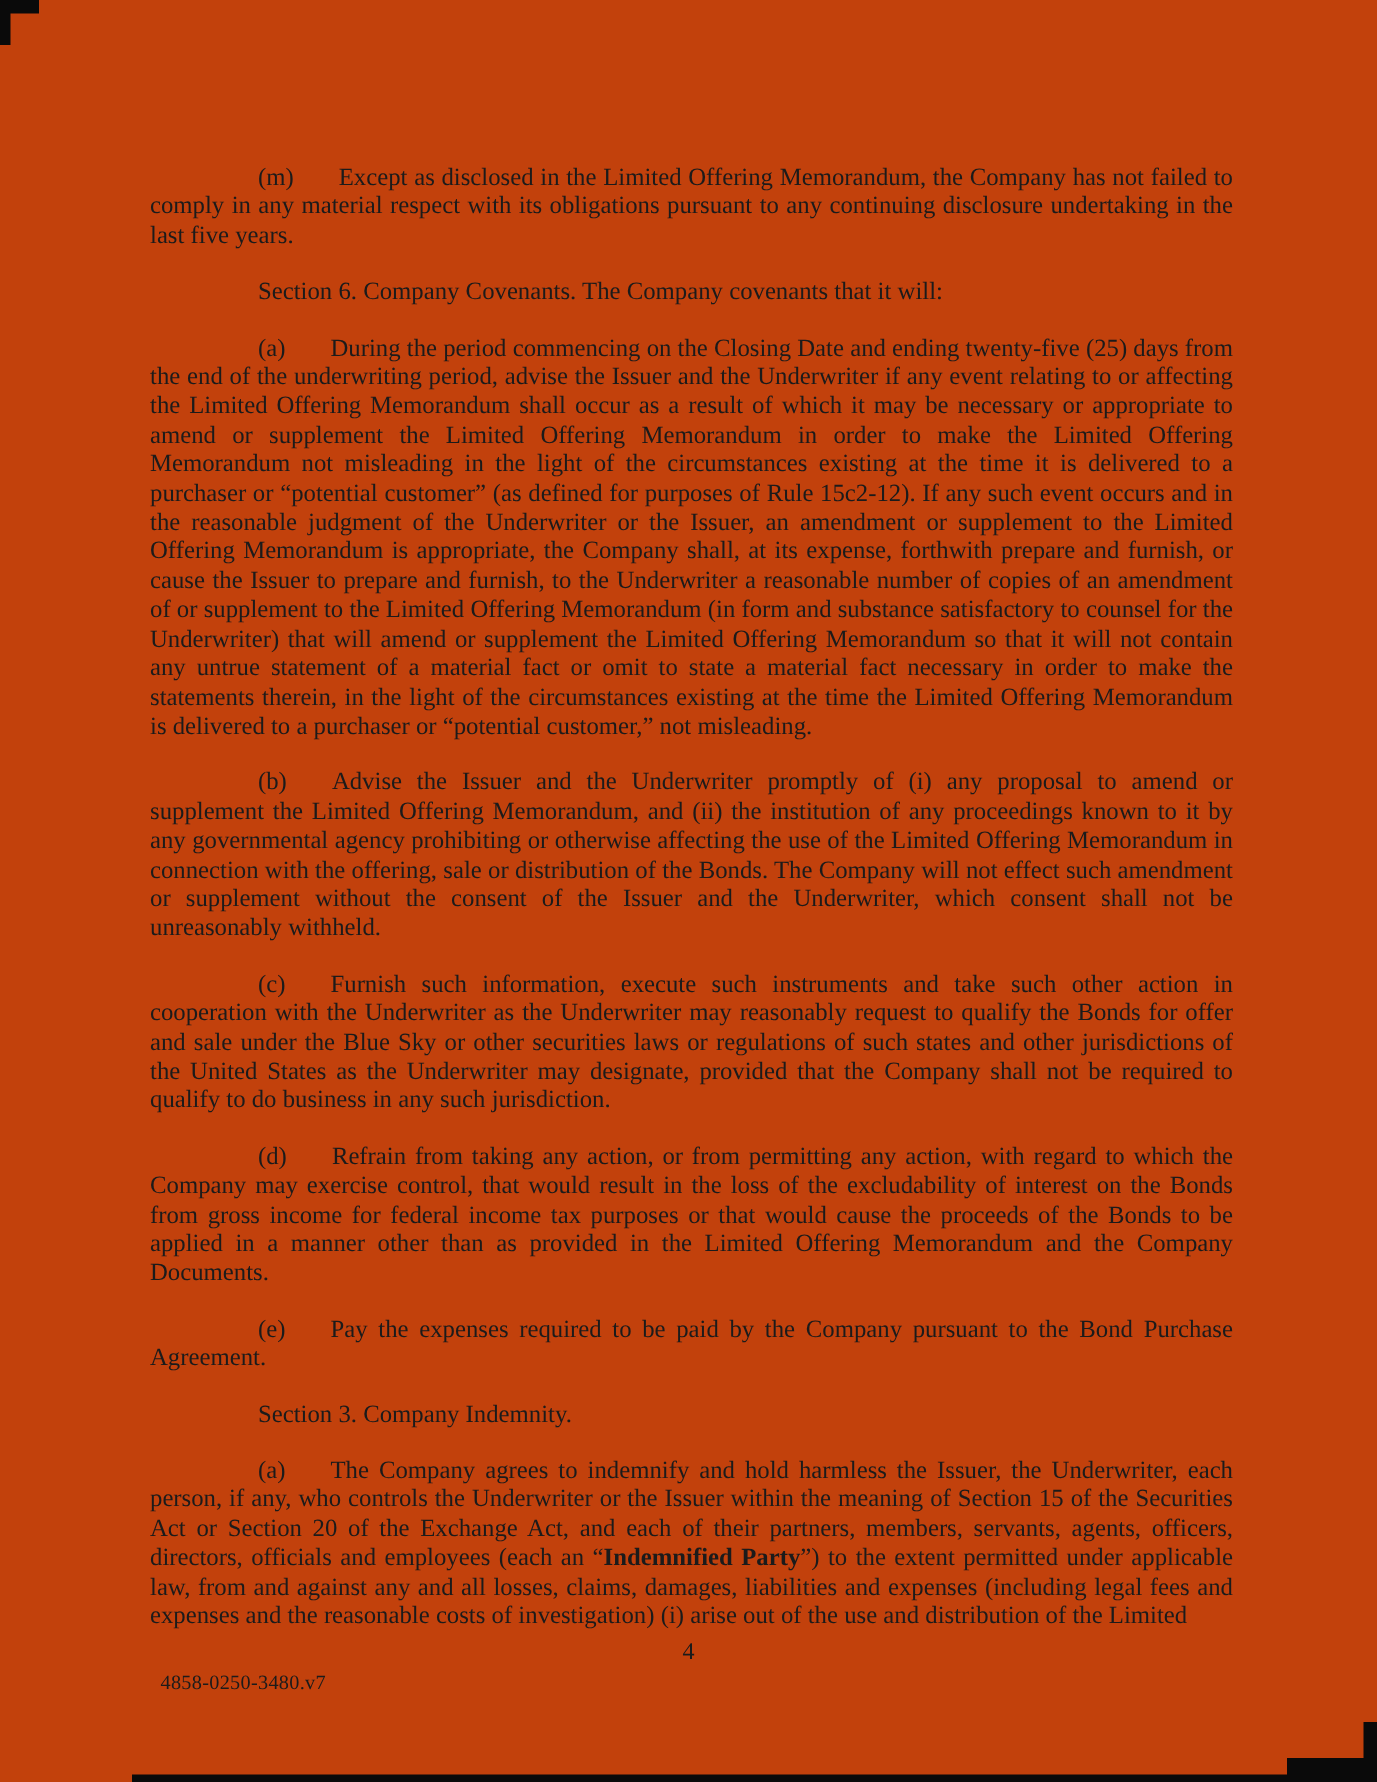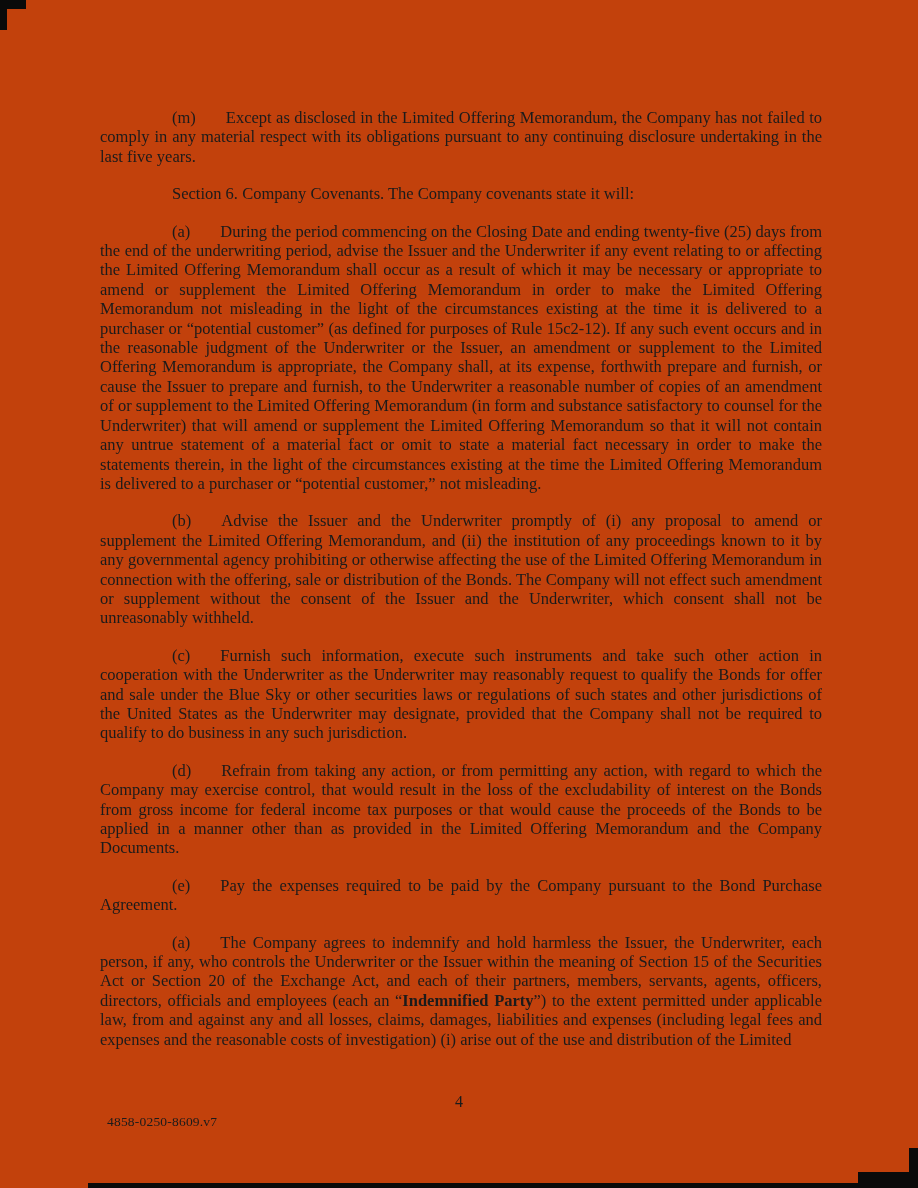--- a/index.html
+++ b/index.html
@@ -63,29 +63,30 @@
 </head>
 <body>
 
 <div class="page">
 
   <div class="artifact artifact-top-left-a"></div>
   <div class="artifact artifact-top-left-b"></div>
 
   <div class="page-content">
       <p class="para"><span class="label">(m)</span><span>Except as disclosed in the Limited Offering Memorandum, the Company has not failed to comply in any material respect with its obligations pursuant to any continuing disclosure undertaking in the last five years.</span></p>
-      <p class="para section-heading"><span>Section 6.  </span><span class="underline">Company Covenants</span><span>.  The Company covenants state it will:</span></p>
+      <p class="para section-heading"><span>Section 6.  </span><span class="underline">Company Covenants</span><span>.  The Company covenants that it will:</span></p>
       <p class="para"><span class="label">(a)</span><span>During the period commencing on the Closing Date and ending twenty-five (25) days from the end of the underwriting period, advise the Issuer and the Underwriter if any event relating to or affecting the Limited Offering Memorandum shall occur as a result of which it may be necessary or appropriate to amend or supplement the Limited Offering Memorandum in order to make the Limited Offering Memorandum not misleading in the light of the circumstances existing at the time it is delivered to a purchaser or “potential customer” (as defined for purposes of Rule 15c2-12).  If any such event occurs and in the reasonable judgment of the Underwriter or the Issuer, an amendment or supplement to the Limited Offering Memorandum is appropriate, the Company shall, at its expense, forthwith prepare and furnish, or cause the Issuer to prepare and furnish, to the Underwriter a reasonable number of copies of an amendment of or supplement to the Limited Offering Memorandum (in form and substance satisfactory to counsel for the Underwriter) that will amend or supplement the Limited Offering Memorandum so that it will not contain any untrue statement of a material fact or omit to state a material fact necessary in order to make the statements therein, in the light of the circumstances existing at the time the Limited Offering Memorandum is delivered to a purchaser or “potential customer,” not misleading.</span></p>
       <p class="para"><span class="label">(b)</span><span>Advise the Issuer and the Underwriter promptly of (i) any proposal to amend or supplement the Limited Offering Memorandum, and (ii) the institution of any proceedings known to it by any governmental agency prohibiting or otherwise affecting the use of the Limited Offering Memorandum in connection with the offering, sale or distribution of the Bonds.  The Company will not effect such amendment or supplement without the consent of the Issuer and the Underwriter, which consent shall not be unreasonably withheld.</span></p>
       <p class="para"><span class="label">(c)</span><span>Furnish such information, execute such instruments and take such other action in cooperation with the Underwriter as the Underwriter may reasonably request to qualify the Bonds for offer and sale under the Blue Sky or other securities laws or regulations of such states and other jurisdictions of the United States as the Underwriter may designate, provided that the Company shall not be required to qualify to do business in any such jurisdiction.</span></p>
       <p class="para"><span class="label">(d)</span><span>Refrain from taking any action, or from permitting any action, with regard to which the Company may exercise control, that would result in the loss of the excludability of interest on the Bonds from gross income for federal income tax purposes or that would cause the proceeds of the Bonds to be applied in a manner other than as provided in the Limited Offering Memorandum and the Company Documents.</span></p>
       <p class="para"><span class="label">(e)</span><span>Pay the expenses required to be paid by the Company pursuant to the Bond Purchase Agreement.</span></p>
+      <p class="para section-heading"><span>Section 3.  </span><span class="underline">Company Indemnity.</span></p>
       <p class="para"><span class="label">(a)</span><span>The Company agrees to indemnify and hold harmless the Issuer, the Underwriter, each person, if any, who controls the Underwriter or the Issuer within the meaning of Section 15 of the Securities Act or Section 20 of the Exchange Act, and each of their partners, members, servants, agents, officers, directors, officials and employees (each an “</span><span class="bold">Indemnified Party</span><span>”) to the extent permitted under applicable law, from and against any and all losses, claims, damages, liabilities and expenses (including legal fees and expenses and the reasonable costs of investigation) (i) arise out of the use and distribution of the Limited</span></p>
     </div>
 
   <div class="page-number">4</div>
-  <div class="footer-id">4858-0250-8609.v7</div>
+  <div class="footer-id">4858-0250-3480.v7</div>
 
   <div class="artifact artifact-bottom-bar"></div>
   <div class="artifact artifact-bottom-right"></div>
   <div class="artifact artifact-right-edge"></div>
 
 </div>
 
 </body></html>

